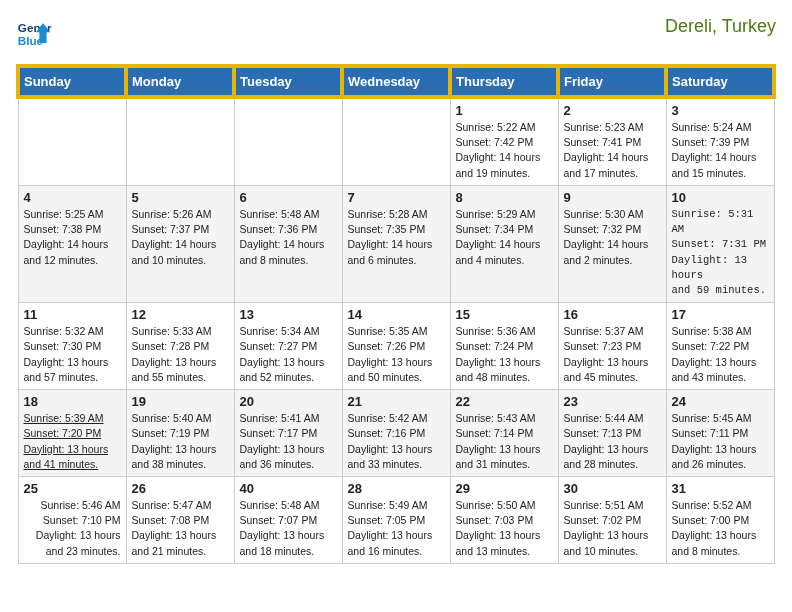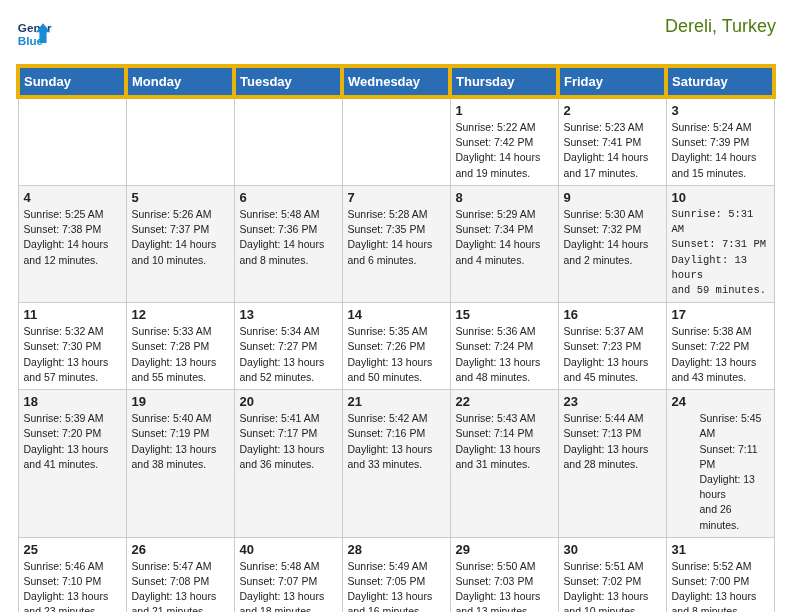--- a/index.html
+++ b/index.html
@@ -233,21 +233,21 @@
           <span class="day-number">17</span>
           <div class="day-info" style="white-space: pre-line;">Sunrise: 5:38 AM
 Sunset: 7:22 PM
 Daylight: 13 hours
 and 43 minutes.</div>
         </td>
       </tr>
       <tr>
         <td>
           <span class="day-number">18</span>
-          <div class="day-info" style="white-space: pre-line;">Sunrise: 5:39 AM
+          <div class="day-info" style="white-space: pre-line; text-decoration: underline;">Sunrise: 5:39 AM
 Sunset: 7:20 PM
 Daylight: 13 hours
 and 41 minutes.</div>
         </td>
         <td>
           <span class="day-number">19</span>
           <div class="day-info" style="white-space: pre-line;">Sunrise: 5:40 AM
 Sunset: 7:19 PM
 Daylight: 13 hours
 and 38 minutes.</div>
@@ -275,30 +275,30 @@
         </td>
         <td>
           <span class="day-number">23</span>
           <div class="day-info" style="white-space: pre-line;">Sunrise: 5:44 AM
 Sunset: 7:13 PM
 Daylight: 13 hours
 and 28 minutes.</div>
         </td>
         <td>
           <span class="day-number">24</span>
-          <div class="day-info" style="white-space: pre-line; margin-left: 28px;">Sunrise: 5:45 AM
+          <div class="day-info" style="white-space: pre-line;">Sunrise: 5:45 AM
 Sunset: 7:11 PM
 Daylight: 13 hours
 and 26 minutes.</div>
         </td>
       </tr>
       <tr>
         <td>
           <span class="day-number">25</span>
-          <div class="day-info" style="white-space: pre-line;">Sunrise: 5:46 AM
+          <div class="day-info" style="white-space: pre-line; text-align: right;">Sunrise: 5:46 AM
 Sunset: 7:10 PM
 Daylight: 13 hours
 and 23 minutes.</div>
         </td>
         <td>
           <span class="day-number">26</span>
           <div class="day-info" style="white-space: pre-line;">Sunrise: 5:47 AM
 Sunset: 7:08 PM
 Daylight: 13 hours
 and 21 minutes.</div>

